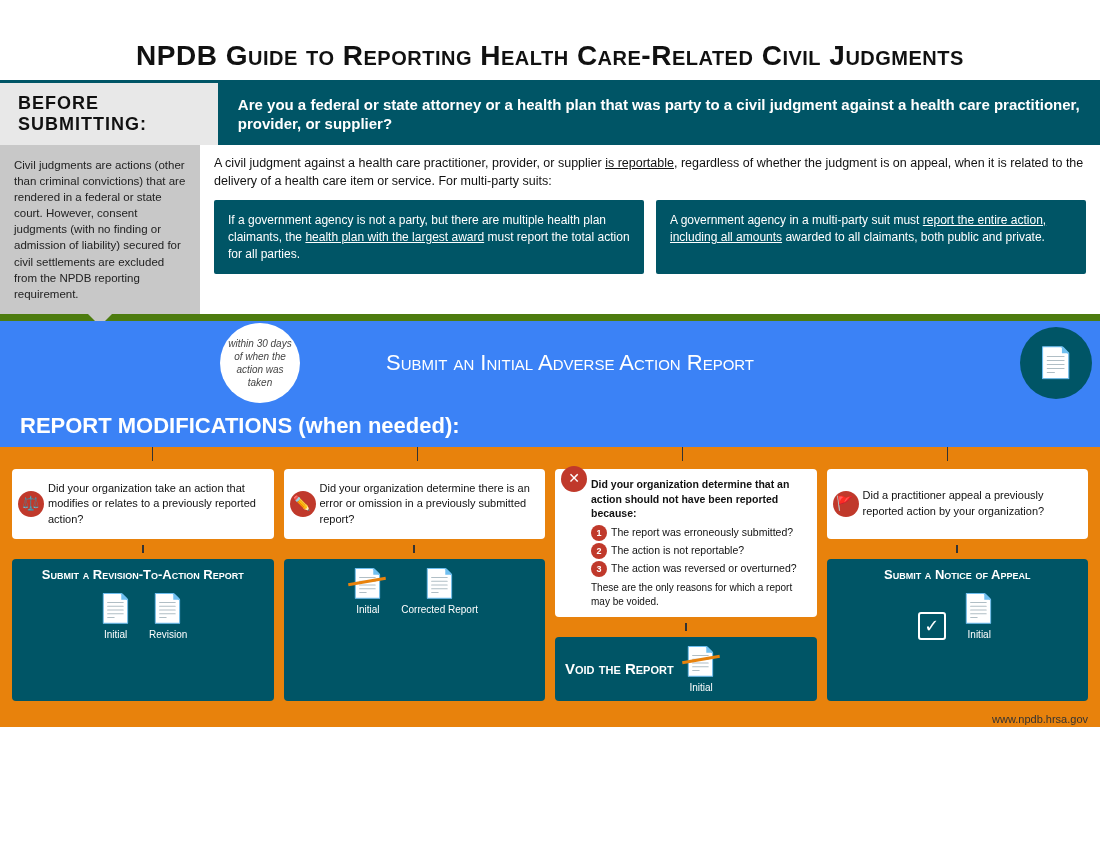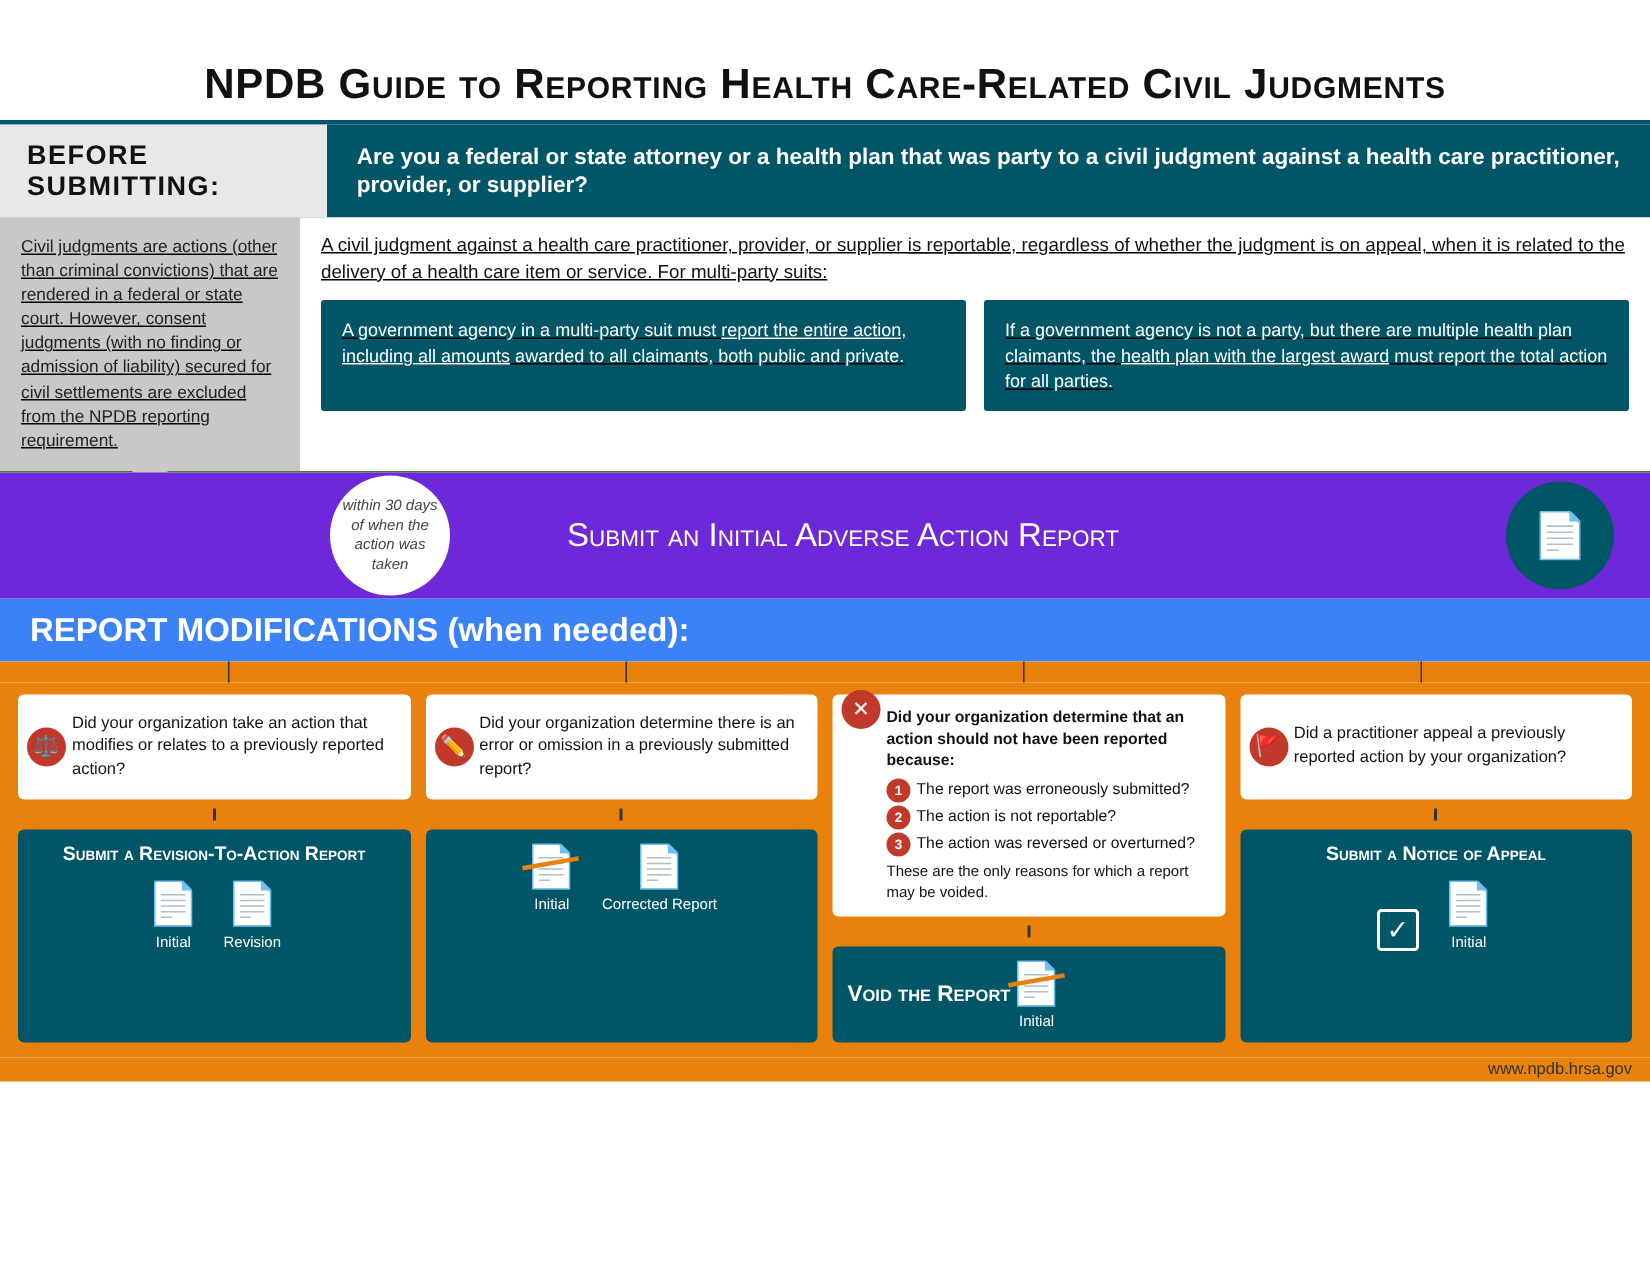--- a/index.html
+++ b/index.html
@@ -53,22 +53,21 @@
       padding: 10px 20px;
       display: flex;
       align-items: center;
       line-height: 1.3;
     }
 
     
     .info-area {
       display: flex;
       background: #fff;
-      border-bottom: 1px solid #4d7c0f;
-      text-decoration: underline;
+      border-bottom: 7px solid #4d7c0f;
     }
     .info-left {
       background: #c8c8c8;
       width: 200px;
       min-width: 200px;
       padding: 12px 14px;
       font-size: 11.5px;
       color: #222;
       line-height: 1.4;
       position: relative;
@@ -105,24 +104,24 @@
       padding: 12px 14px;
       flex: 1;
       font-size: 12px;
       line-height: 1.4;
       border-radius: 2px;
     }
     .teal-box u { text-decoration: underline; }
 
     
     .submit-band {
-      background: #6d28d9;
-      display: flex;
-      align-items: center;
-      padding: 6px 24px 6px 60px;
+      background: #3b82f6;
+      display: flex;
+      align-items: center;
+      padding: 6px 8px 6px 60px;
       position: relative;
       min-height: 70px;
     }
     .within-circle {
       position: absolute;
       left: 220px;
       top: 50%;
       transform: translateY(-50%);
       width: 80px;
       height: 80px;
@@ -303,20 +302,21 @@
     .num-circle.n2 { background: #c0392b; }
     .num-circle.n3 { background: #c0392b; }
 
     .void-action-box {
       background: #005566;
       border-radius: 4px;
       padding: 8px 10px;
       color: #fff;
       display: flex;
       align-items: center;
+      gap: 10px;
     }
     .void-title {
       font-size: 15px;
       font-weight: 900;
       font-variant: small-caps;
       line-height: 1.2;
       flex: 1;
     }
 
     
@@ -379,24 +379,24 @@
 <div class="info-area">
   <div class="info-left">
     <span>Civil judgments are actions (other than criminal convictions) that are rendered in a federal or state court. However, consent judgments (with no finding or admission of liability) secured for civil settlements are excluded from the NPDB reporting requirement.</span>
   </div>
   <div class="info-right">
     <div class="main-text">
       A civil judgment against a health care practitioner, provider, or supplier <u>is reportable</u>, regardless of whether the judgment is on appeal, when it is related to the delivery of a health care item or service. For multi-party suits:
     </div>
     <div class="two-boxes">
       <div class="teal-box">
+        If a government agency is not a party, but there are multiple health plan claimants, the <u>health plan with the largest award</u> must report the total action for all parties.
+      </div>
+      <div class="teal-box">
         A government agency in a multi-party suit must <u>report the entire action, including all amounts</u> awarded to all claimants, both public and private.
-      </div>
-      <div class="teal-box">
-        If a government agency is not a party, but there are multiple health plan claimants, the <u>health plan with the largest award</u> must report the total action for all parties.
       </div>
     </div>
   </div>
 </div>
 
 <div class="submit-band">
   <div class="within-circle">
     <span>within 30 days of when the action was taken</span>
   </div>
   <div class="submit-band-title">Submit an Initial Adverse Action Report</div>

